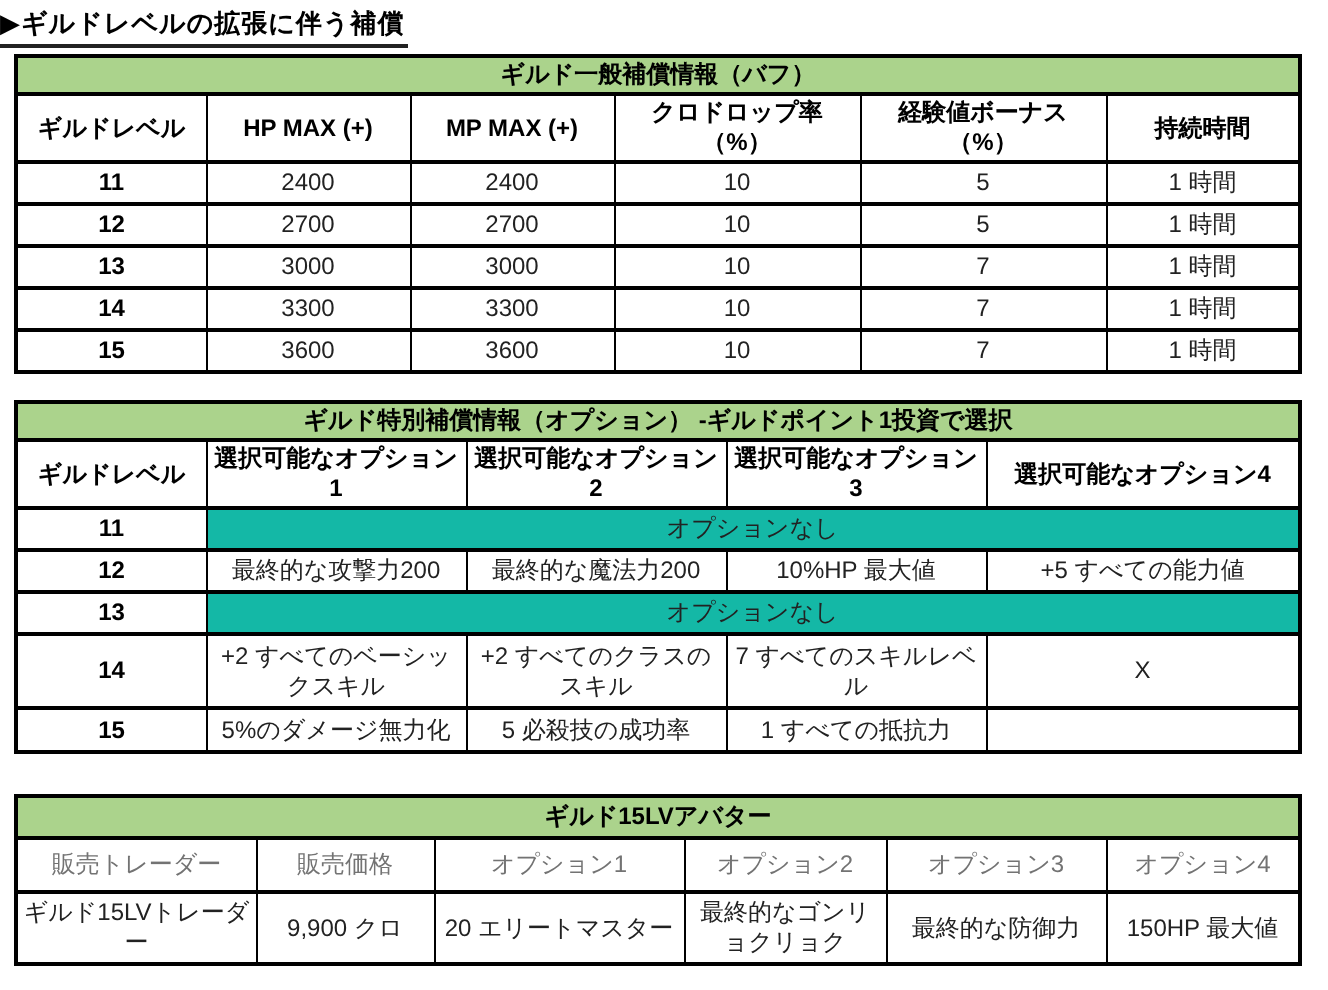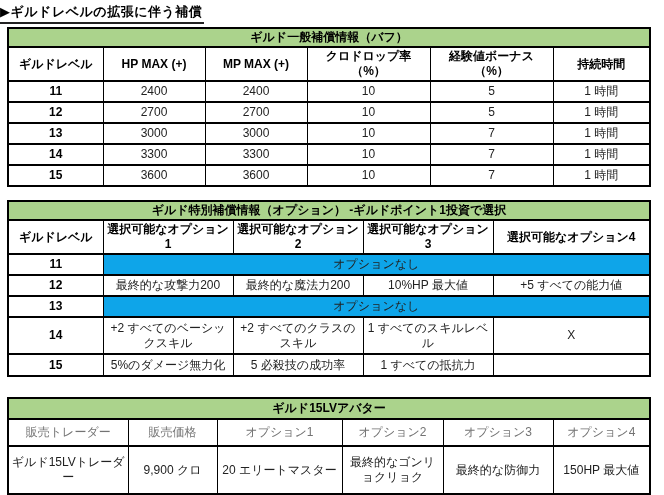--- a/index.html
+++ b/index.html
@@ -38,26 +38,26 @@
     word-break:break-all;
   }
   tr.green th{
     background:#abd38c;
     font-weight:bold;
     color:#000;
   }
   tr.head th{font-weight:bold;color:#000;}
   tr.head3 th{font-weight:normal;color:#737373;}
   td.lvl{font-weight:bold;color:#000;}
-  td.gray{background:#0ea5e9;}
+  td.gray{background:#14b8a6;}
   .t1{margin-bottom:13px;}
   .t2{margin-bottom:20px;}
   .h19{height:19px;} .h21{height:21px;margin-left:20px;} .h22{height:22px;}
   .h27{height:27px;} .h33{height:33px;} .h34{height:34px;}
-  .h37{height:37px;} .h40{height:48px;}
+  .h37{height:37px;} .h40{height:36px;}
 </style>
 </head>
 <body>
 
 <div class="page">
 
   <div class="page-title">▶ギルドレベルの拡張に伴う補償</div>
 
   
   <table class="t t1">
@@ -156,21 +156,21 @@
         <td>+5 すべての能力値</td>
       </tr>
       <tr class="h21">
         <td class="lvl">13</td>
         <td class="gray" colspan="4">オプションなし</td>
       </tr>
       <tr class="h37">
         <td class="lvl">14</td>
         <td>+2 すべてのベーシックスキル</td>
         <td>+2 すべてのクラスのスキル</td>
-        <td>1 すべてのスキルレベル</td>
+        <td>7 すべてのスキルレベル</td>
         <td>X</td>
       </tr>
       <tr class="h22">
         <td class="lvl">15</td>
         <td>5%のダメージ無力化</td>
         <td>5 必殺技の成功率</td>
         <td>1 すべての抵抗力</td>
         <td></td>
       </tr>
     </tbody>

